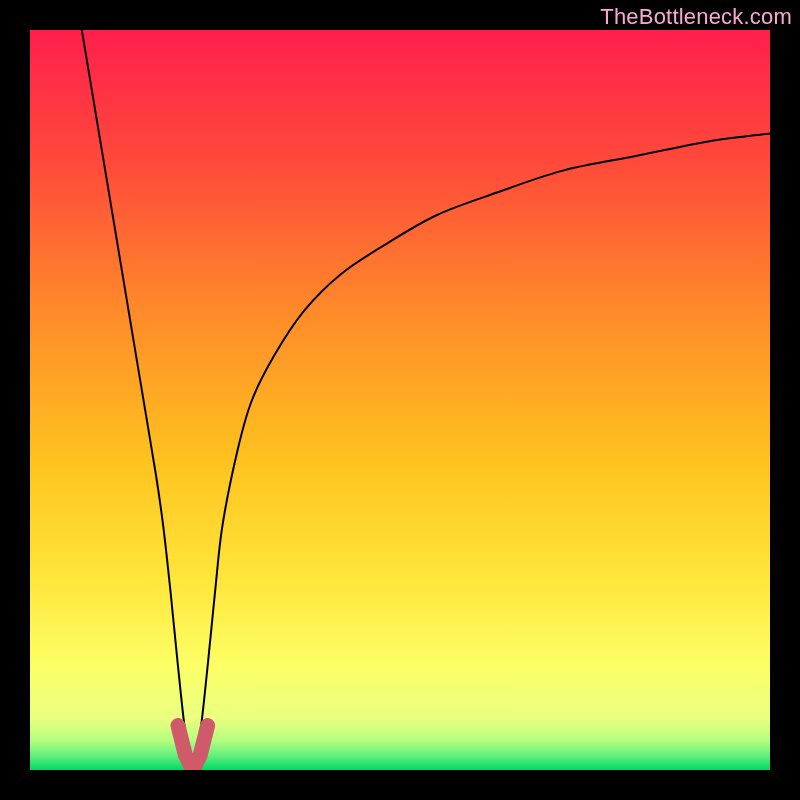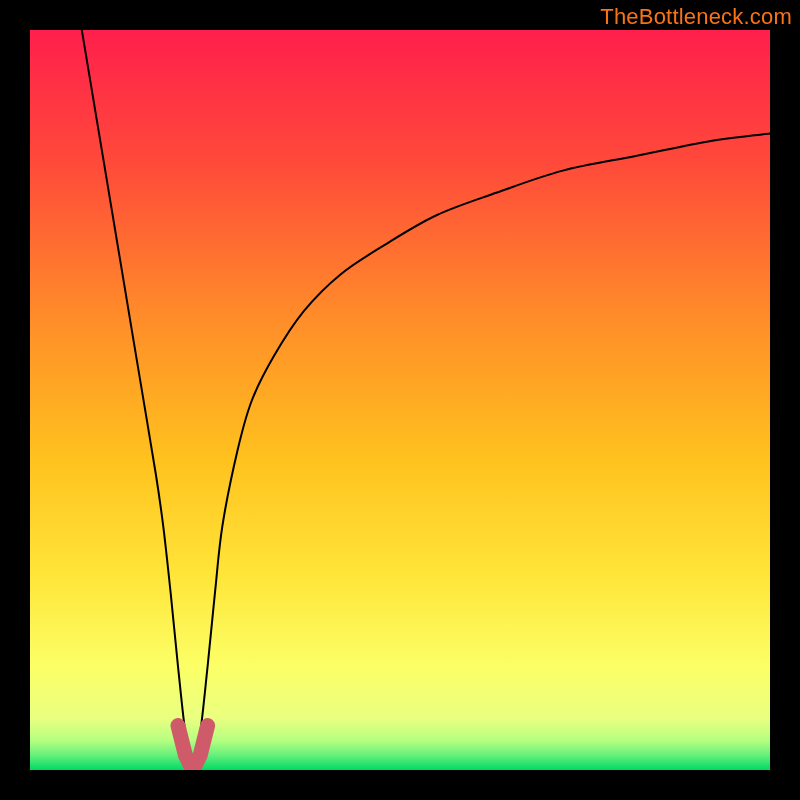--- a/index.html
+++ b/index.html
@@ -36,21 +36,21 @@
     position: absolute;
     left: 0;
     top: 0;
     width: 100%;
     height: 100%;
   }
   .watermark {
     position: absolute;
     top: 4px;
     right: 8px;
-    color: #f97316;
+    color: #f9a8d4;
     font-size: 22px;
     font-weight: 500;
     letter-spacing: 0.2px;
     user-select: none;
   }
 </style>
 </head>
 <body>
 
 <div class="frame">

